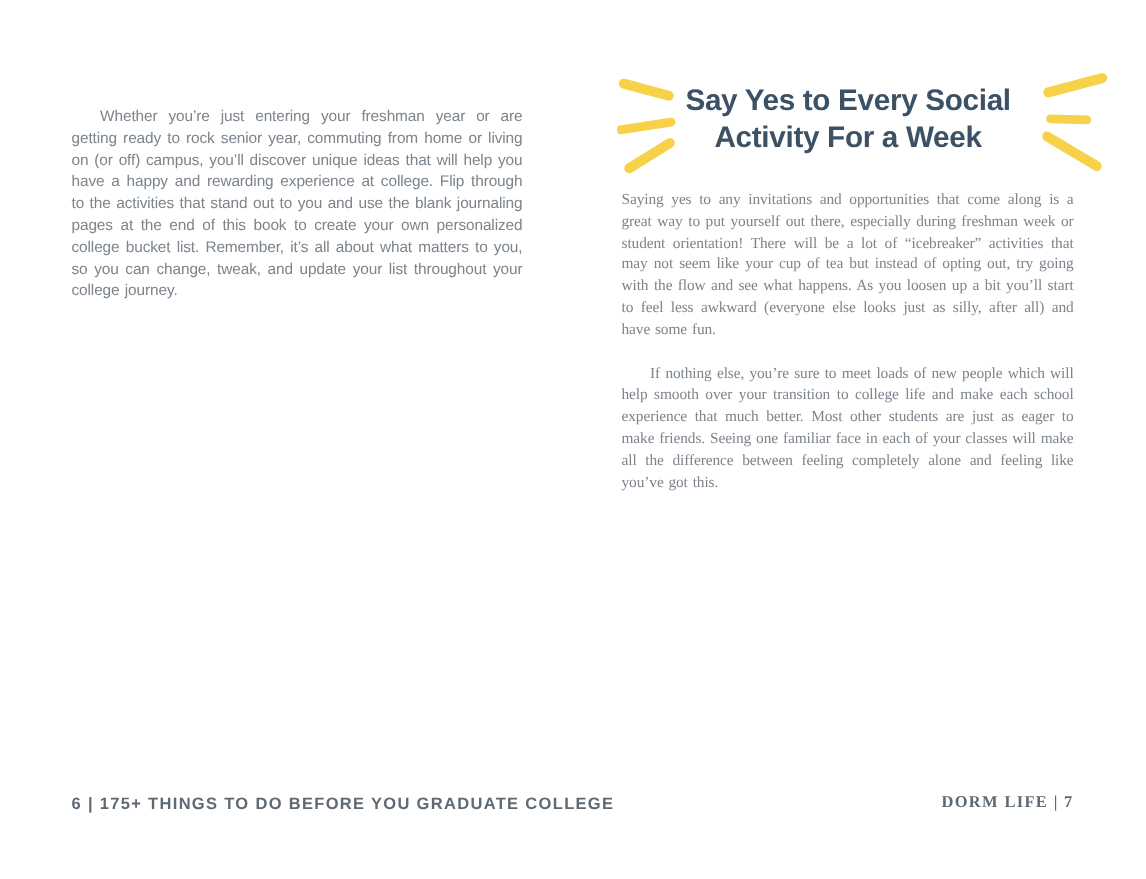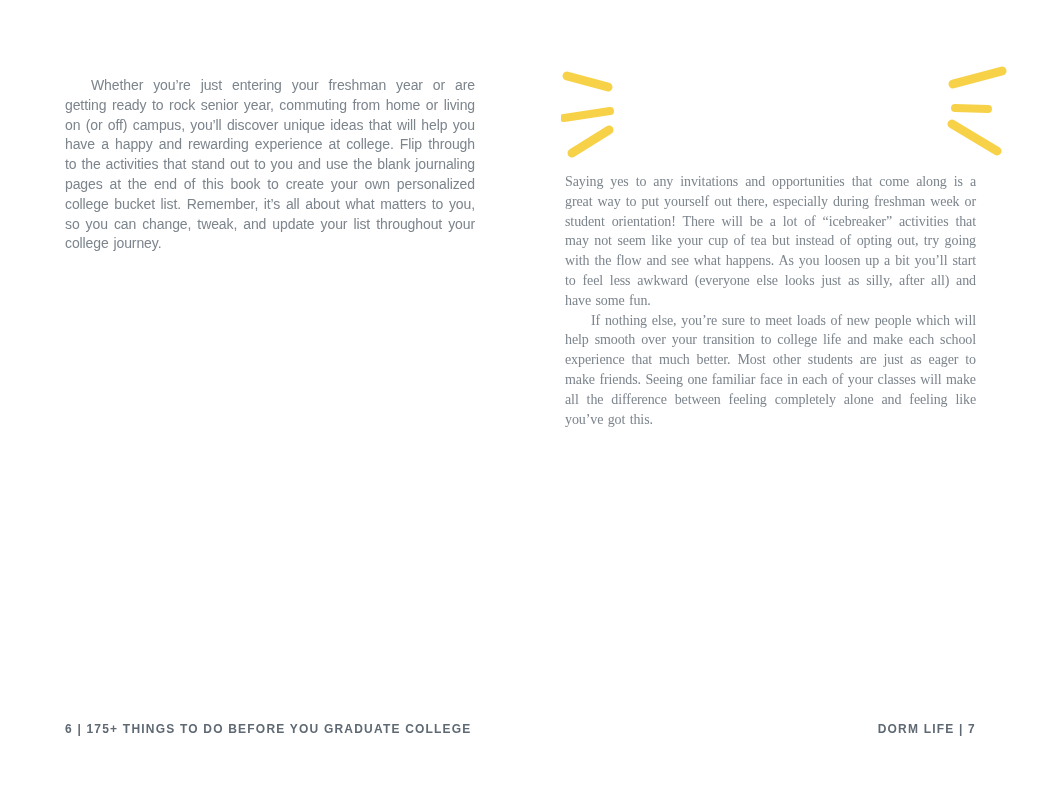--- a/index.html
+++ b/index.html
@@ -24,20 +24,21 @@
     margin: 0;
     text-align: justify;
     font-size: 14px;
     line-height: 19.8px;
     letter-spacing: -0.1px;
     color: #7c848c;
     word-spacing: 1px;
   }
   .body-copy p.indent {
     text-indent: 26px;
+    margin-top: 20px;
   }
   .left-copy {
     position: absolute;
     left: 65px;
     top: 76px;
     width: 410px;
   }
   .right-copy {
     position: absolute;
     left: 565px;
@@ -69,28 +70,28 @@
   .chapter-title span { display: block; }
   .burst {
     position: absolute;
   }
   .burst-left  { left: -4px;  top: 8px; }
   .burst-right { right: -30px; top: 5px; }
   
   .footer {
     position: absolute;
     top: 722px;
-    font-size: 12px;
+    font-size: 15px;
     font-weight: bold;
     letter-spacing: 1.2px;
     color: #5e6973;
     white-space: nowrap;
   }
   .footer-left  { left: 65px; }
-  .footer-right { right: 66px; text-align: right; }
+  .footer-right { right: 66px; text-align: right; font-family: Liberation Serif, serif; }
 </style>
 </head>
 <body>
 
 <div class="spread">
 
   <section>
     <div class="body-copy left-copy">
       <p class="indent">Whether you’re just entering your freshman year or are getting ready to rock senior year, commuting from home or living on (or off) campus, you’ll discover unique ideas that will help you have a happy and rewarding experience at college. Flip through to the activities that stand out to you and use the blank journaling pages at the end of this book to create your own personalized college bucket list. Remember, it’s all about what matters to you, so you can change, tweak, and update your list throughout your college journey.</p>
     </div>
@@ -99,20 +100,24 @@
 
   <section>
     <header class="chapter-header">
 
       <svg class="burst burst-left" width="55" height="92" viewBox="0 0 55 92" fill="none" xmlns="http://www.w3.org/2000/svg">
         <line x1="6" y1="8" x2="47" y2="19" stroke="#f7d248" stroke-width="9" stroke-linecap="round"></line>
         <line x1="3" y1="50" x2="49" y2="43" stroke="#f7d248" stroke-width="8" stroke-linecap="round"></line>
         <line x1="11" y1="85" x2="48" y2="62" stroke="#f7d248" stroke-width="9" stroke-linecap="round"></line>
       </svg>
 
+      <h1 class="chapter-title">
+        <span>Say Yes to Every Social</span>
+        <span>Activity For a Week</span>
+      </h1>
 
       <svg class="burst burst-right" width="66" height="92" viewBox="0 0 66 92" fill="none" xmlns="http://www.w3.org/2000/svg">
         <line x1="12" y1="19" x2="61" y2="6" stroke="#f7d248" stroke-width="9" stroke-linecap="round"></line>
         <line x1="14" y1="43" x2="47" y2="44" stroke="#f7d248" stroke-width="8" stroke-linecap="round"></line>
         <line x1="11" y1="59" x2="56" y2="86" stroke="#f7d248" stroke-width="9" stroke-linecap="round"></line>
       </svg>
 
     </header>
 
     <div class="body-copy right-copy">

